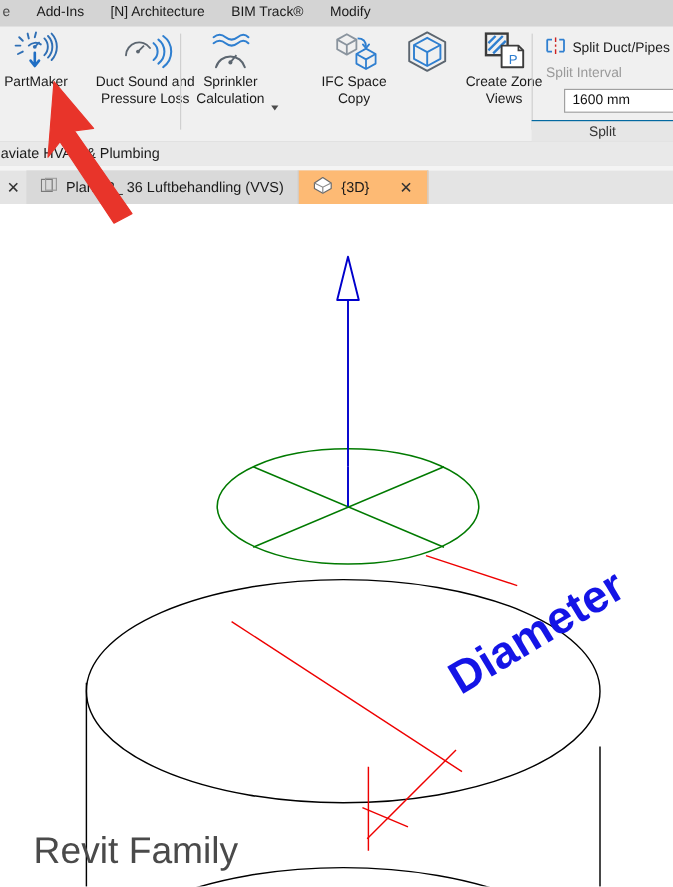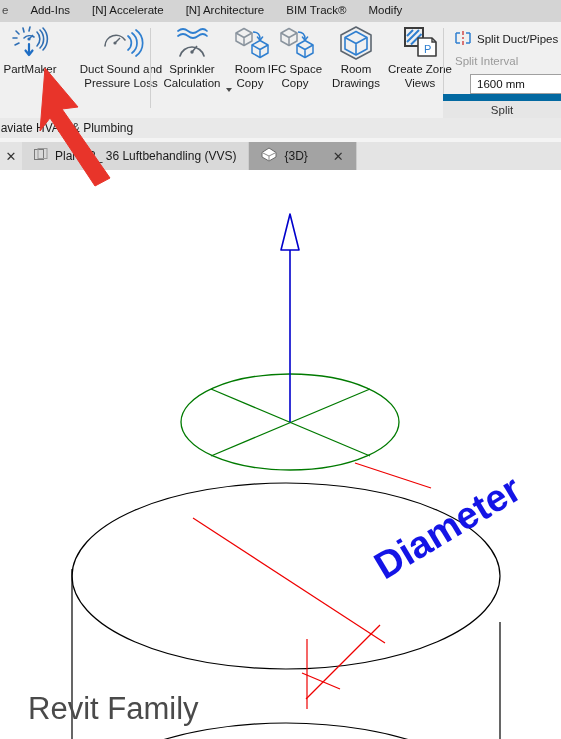--- a/index.html
+++ b/index.html
@@ -60,21 +60,21 @@
   .split-sub{
     position:absolute;font-size:11.5px;color:#9a9a9a;
   }
   .split-input{
     position:absolute;background:#ffffff;border:1px solid #a0a0a0;
     box-sizing:border-box;display:flex;align-items:center;
     padding-left:6px;font-size:11.5px;color:#111;
   }
   .panel-title{
     position:absolute;bottom:0;width:100%;height:17px;
-    background:#e6e6e6;border-top:7px solid #0369a1;
+    background:#e6e6e6;border-top:1px solid #0369a1;
     display:flex;align-items:center;justify-content:center;
     font-size:11.5px;color:#333;
   }
 
   
   .context-strip{
     position:absolute;left:0;top:118px;width:561px;height:20px;
     background:#e9e9e9;border-bottom:1px solid #d0d0d0;
     display:flex;align-items:center;
     font-size:12px;color:#1b1b1b;
@@ -94,21 +94,21 @@
   }
   .vt-close-left{
     width:22px;display:flex;align-items:center;justify-content:center;
     color:#333;font-size:13px;
   }
   .viewtab{
     display:flex;align-items:center;gap:7px;padding:0 12px;
     height:28px;box-sizing:border-box;background:#d9d9d9;
     border-right:1px solid #cccccc;
   }
-  .viewtab.active{background:#a3a3a3;}
+  .viewtab.active{background:#fdba74;}
   .viewtab .vt-x{margin-left:18px;font-size:13px;color:#333;}
 
   
   .canvas{
     position:absolute;left:0;top:170px;width:561px;height:569px;
     background:#ffffff;overflow:hidden;
   }
   .canvas svg{position:absolute;left:0;top:0;}
 
   .diam-label{
@@ -131,23 +131,20 @@
 <body>
 
 <div class="app">
 
   <div class="ribbon-tabs">
     <div class="ribbon-tab clipped">
         <span>e</span>
       </div>
     <div class="ribbon-tab">
         <span>Add-Ins</span>
-      </div>
-    <div class="ribbon-tab">
-        <span>[N] Accelerate</span>
       </div>
     <div class="ribbon-tab">
         <span>[N] Architecture</span>
       </div>
     <div class="ribbon-tab">
         <span>BIM Track®</span>
       </div>
     <div class="ribbon-tab">
         <span>Modify</span>
       </div>
@@ -204,69 +201,51 @@
             <path d="M9 32 A12.5 12.5 0 0 1 33 32"></path>
           </g>
           <circle cx="21" cy="28" r="1.7" fill="#5c6670"></circle>
           <path d="M21 28 L26 22" stroke="#5c6670" stroke-width="1.5"></path>
         </svg>
       </span>
       <span class="lbl">Sprinkler Calculation</span>
     </div>
     <div class="caret" style="left:226px;top:66px;"></div>
 
-    <div class="cmd" style="left:228px;width:44px;">
+
+    <div class="cmd" style="left:267px;width:56px;">
       <span class="glyph">
         <svg width="42" height="36" viewBox="0 0 42 36">
           <g fill="none" stroke="#8a949e" stroke-width="1.5" stroke-linejoin="round">
             <path d="M7 9 L15 4.5 L23 9 L23 17 L15 21.5 L7 17 Z"></path>
             <path d="M7 9 L15 13.5 L23 9 M15 13.5 L15 21.5"></path>
           </g>
           <path d="M24 8 Q31 8 31 15" fill="none" stroke="#2f7fd0" stroke-width="1.5"></path>
           <path d="M28.4 13 L31 16.2 L33.6 13" fill="none" stroke="#2f7fd0" stroke-width="1.5" stroke-linecap="round" stroke-linejoin="round"></path>
           <g fill="none" stroke="#2f7fd0" stroke-width="1.5" stroke-linejoin="round">
             <path d="M23 21 L31 16.5 L39 21 L39 29 L31 33.5 L23 29 Z"></path>
             <path d="M23 21 L31 25.5 L39 21 M31 25.5 L31 33.5"></path>
           </g>
         </svg>
       </span>
-      <span class="lbl">Room Copy</span>
-    </div>
-
-    <div class="cmd" style="left:267px;width:56px;">
-      <span class="glyph">
-        <svg width="42" height="36" viewBox="0 0 42 36">
-          <g fill="none" stroke="#8a949e" stroke-width="1.5" stroke-linejoin="round">
-            <path d="M7 9 L15 4.5 L23 9 L23 17 L15 21.5 L7 17 Z"></path>
-            <path d="M7 9 L15 13.5 L23 9 M15 13.5 L15 21.5"></path>
-          </g>
-          <path d="M24 8 Q31 8 31 15" fill="none" stroke="#2f7fd0" stroke-width="1.5"></path>
-          <path d="M28.4 13 L31 16.2 L33.6 13" fill="none" stroke="#2f7fd0" stroke-width="1.5" stroke-linecap="round" stroke-linejoin="round"></path>
-          <g fill="none" stroke="#2f7fd0" stroke-width="1.5" stroke-linejoin="round">
-            <path d="M23 21 L31 16.5 L39 21 L39 29 L31 33.5 L23 29 Z"></path>
-            <path d="M23 21 L31 25.5 L39 21 M31 25.5 L31 33.5"></path>
-          </g>
-        </svg>
-      </span>
       <span class="lbl">IFC Space Copy</span>
     </div>
 
     <div class="cmd" style="left:322px;width:68px;">
       <span class="glyph">
         <svg width="42" height="36" viewBox="0 0 42 36">
           <g fill="none" stroke="#5c6670" stroke-width="1.6" stroke-linejoin="round">
             <path d="M6 11 L21 3 L36 11 L36 27 L21 35 L6 27 Z"></path>
           </g>
           <g fill="none" stroke="#2f7fd0" stroke-width="1.6" stroke-linejoin="round">
             <path d="M10 13.5 L21 7.5 L32 13.5 L32 25 L21 31 L10 25 Z"></path>
             <path d="M10 13.5 L21 19.5 L32 13.5 M21 19.5 L21 31"></path>
           </g>
         </svg>
       </span>
-      <span class="lbl">Room Drawings</span>
     </div>
 
     <div class="cmd" style="left:385px;width:70px;">
       <span class="glyph">
         <svg width="42" height="36" viewBox="0 0 42 36">
           <rect x="6" y="4" width="18" height="18" fill="none" stroke="#3c3c3c" stroke-width="2"></rect>
           <g stroke="#2f7fd0" stroke-width="2">
             <path d="M8 18 L20 6 M12 20.5 L22.5 10 M8 12 L14 6"></path>
           </g>
           <path d="M19 14 L33 14 L37 18 L37 32 L19 32 Z" fill="#ffffff" stroke="#3c3c3c" stroke-width="1.6" stroke-linejoin="round"></path>

